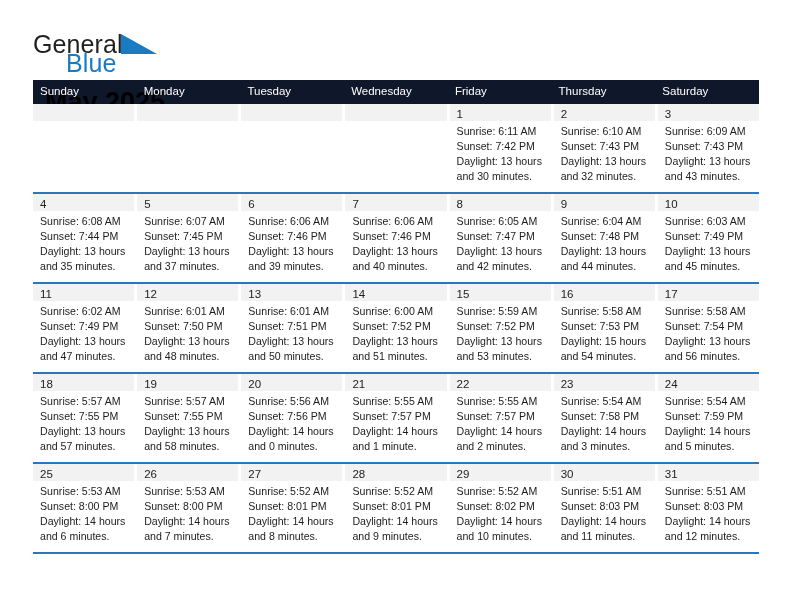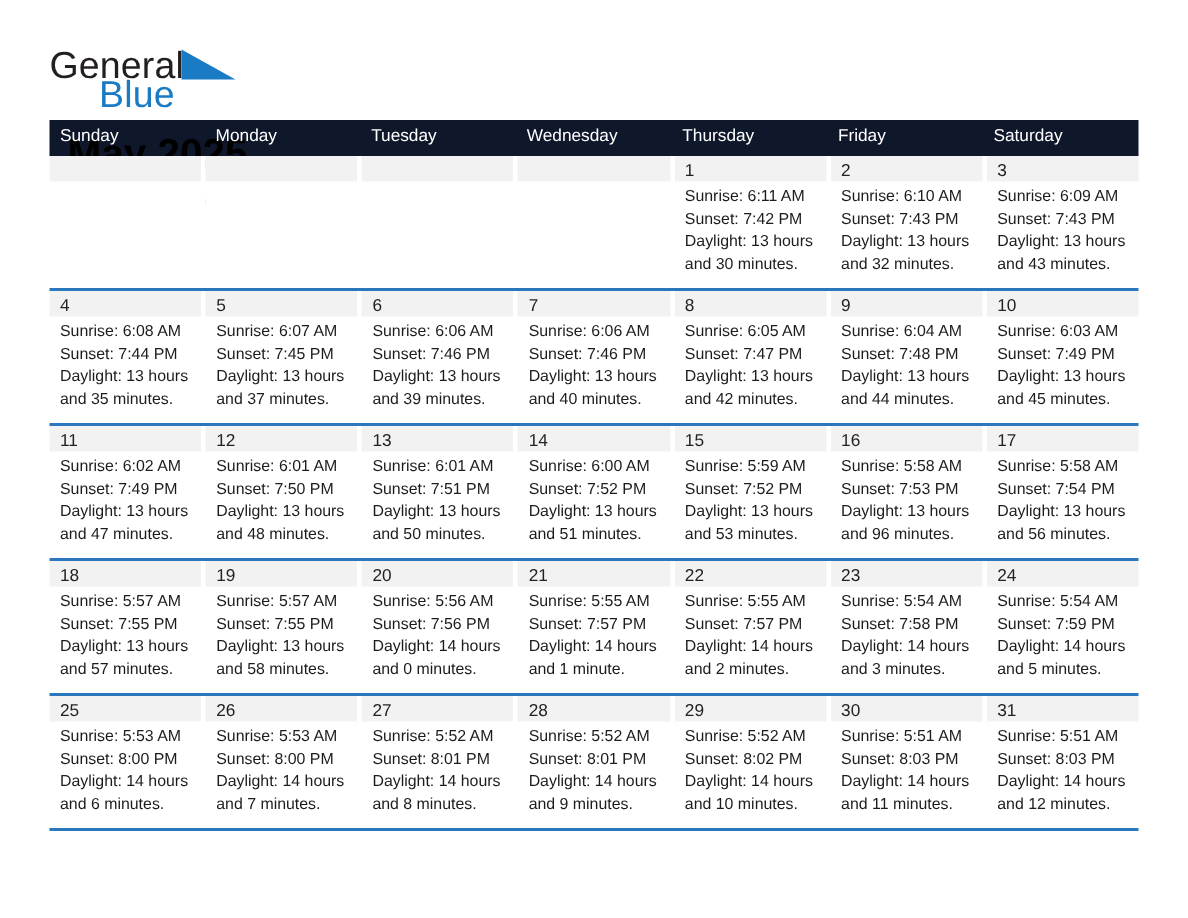--- a/index.html
+++ b/index.html
@@ -153,22 +153,22 @@
 
   </div>
 
   <div class="calendar">
 
     <div class="weekhead">
       <div class="wh">Sunday</div>
       <div class="wh">Monday</div>
       <div class="wh">Tuesday</div>
       <div class="wh">Wednesday</div>
+      <div class="wh">Friday</div>
       <div class="wh">Thursday</div>
-      <div class="wh">Friday</div>
       <div class="wh">Saturday</div>
     </div>
 
     <div id="weeks-container">
         <div class="week">
           <div class="cell empty">
             <div class="daynum-band"><span class="daynum"></span></div>
           </div>
           <div class="cell empty">
             <div class="daynum-band"><span class="daynum"></span></div>
@@ -301,21 +301,21 @@
               <div>Sunrise: 5:59 AM</div>
               <div>Sunset: 7:52 PM</div>
               <div>Daylight: 13 hours and 53 minutes.</div>
             </div>
           </div>
           <div class="cell">
             <div class="daynum-band"><span class="daynum">16</span></div>
             <div class="info">
               <div>Sunrise: 5:58 AM</div>
               <div>Sunset: 7:53 PM</div>
-              <div>Daylight: 13 hours and 96 minutes.</div>
+              <div>Daylight: 15 hours and 54 minutes.</div>
             </div>
           </div>
           <div class="cell">
             <div class="daynum-band"><span class="daynum">17</span></div>
             <div class="info">
               <div>Sunrise: 5:58 AM</div>
               <div>Sunset: 7:54 PM</div>
               <div>Daylight: 13 hours and 56 minutes.</div>
             </div>
           </div>

